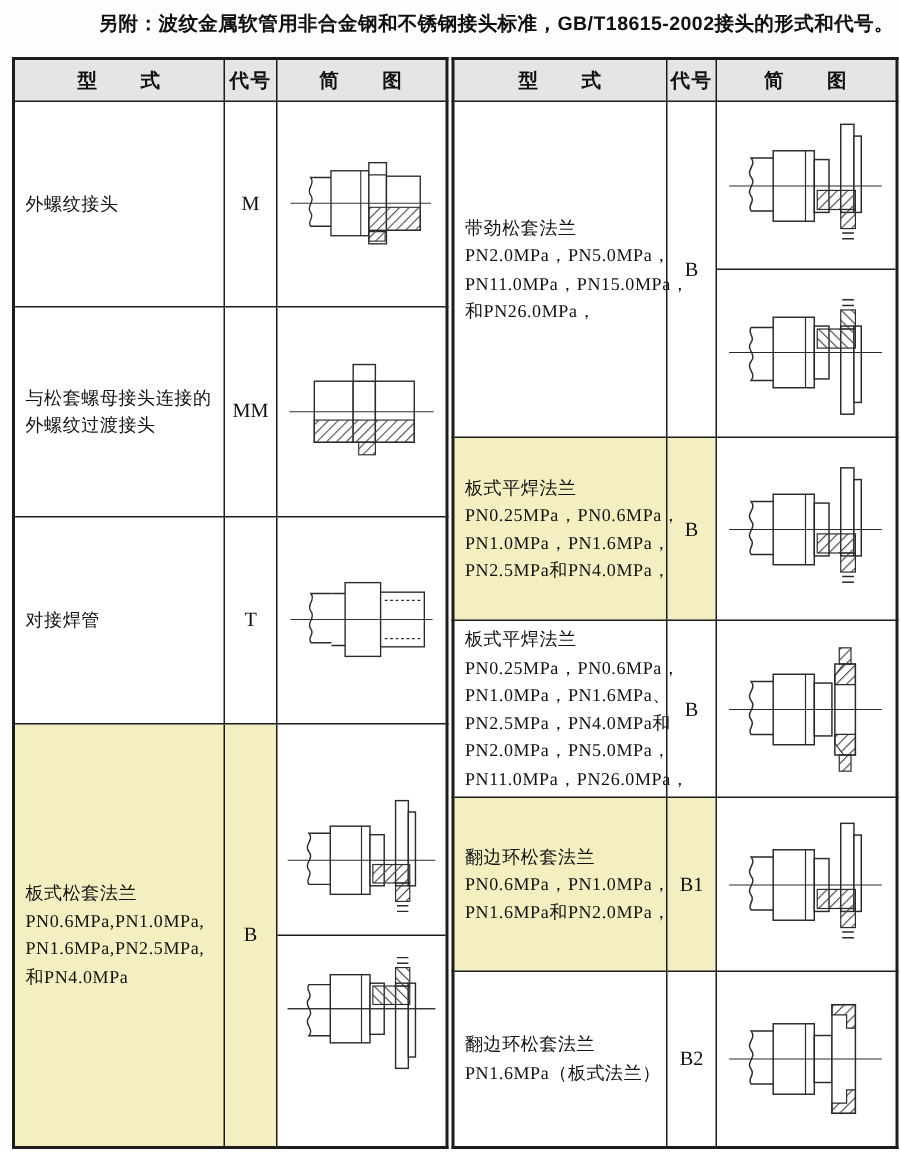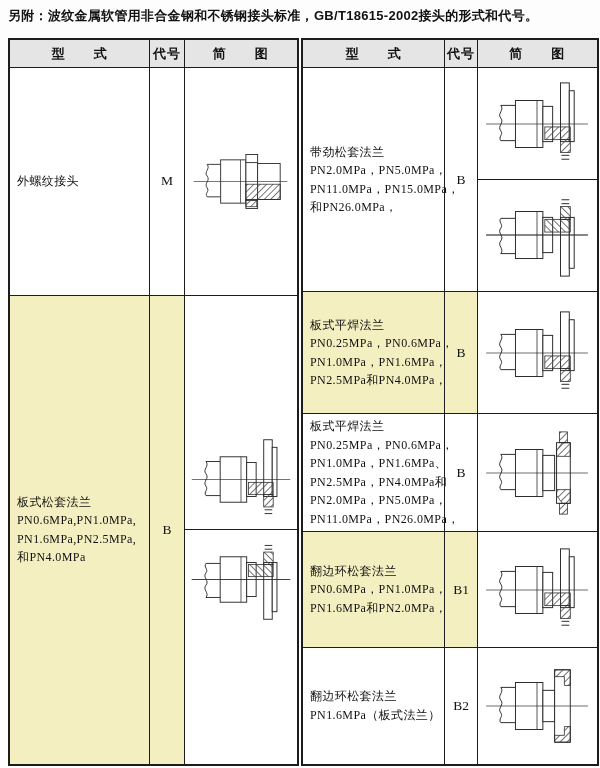--- a/index.html
+++ b/index.html
@@ -3,21 +3,21 @@
 <meta charset="utf-8">
 <style>
   html,body{margin:0;padding:0;}
   body{
     width:600px;height:768px;background:#fdfdfd;position:relative;overflow:hidden;
     font-family:"Liberation Serif","DejaVu Serif",serif;color:#111;
   }
   .title{
     position:absolute;top:7px;left:8px;width:588px;
     font-family:"Liberation Sans","DejaVu Sans",sans-serif;
-    font-weight:bold;font-size:13px;letter-spacing:0.3px;white-space:nowrap;
+    font-weight:bold;font-size:13px;letter-spacing:0.3px;white-space:nowrap;text-align:right;
   }
   .tables{position:absolute;top:38px;left:8px;display:flex;gap:2px;}
   table{border-collapse:collapse;table-layout:fixed;background:#fff;border:2px solid #1c1c1c;}
   th,td{border:1px solid #1c1c1c;padding:0;vertical-align:middle;}
   th{
     height:27px;background:#e5e5e5;font-weight:bold;font-size:13px;
     letter-spacing:1px;text-align:center;
   }
   td.type{font-size:12px;padding:3px 5px 3px 7px;line-height:18.5px;letter-spacing:0.4px;}
   td.type div{white-space:nowrap;}
@@ -76,20 +76,64 @@
                     <line x1="62" y1="68" x2="75" y2="68" stroke="#2a2a2a" stroke-width="1" fill="none"></line>
                     <rect x="75" y="27" width="25" height="40" stroke="#2a2a2a" stroke-width="1" fill="#fff"></rect>
                     <rect x="62" y="50" width="38" height="17" stroke="#2a2a2a" stroke-width="0.8" fill="url(#hatch)"></rect>
                     <rect x="62" y="67" width="12" height="8" stroke="#2a2a2a" stroke-width="0.8" fill="url(#hatch)"></rect>
                     <line x1="4" y1="47" x2="108" y2="47" stroke="#2a2a2a" stroke-width="0.7"></line>
                   </svg>
                 </div>
               </div>
             </td>
           </tr>
+          <tr style="height: 99px;">
+            <td class="type">
+              <div>与松套螺母接头连接的</div>
+              <div>外螺纹过渡接头</div>
+            </td>
+            <td class="code">MM</td>
+            <td class="diag">
+              <div class="diagstack" style="height: 97px;">
+                <div class="dwrap">
+                  <svg viewBox="0 0 112 94" width="104" height="87" preserveAspectRatio="xMidYMid meet">
+                    <rect x="22" y="25" width="28" height="44" stroke="#2a2a2a" stroke-width="1" fill="#fff"></rect>
+                    <rect x="50" y="13" width="16" height="56" stroke="#2a2a2a" stroke-width="1" fill="#fff"></rect>
+                    <line x1="50" y1="25" x2="66" y2="25" stroke="#2a2a2a" stroke-width="1" fill="none"></line>
+                    <rect x="66" y="25" width="28" height="44" stroke="#2a2a2a" stroke-width="1" fill="#fff"></rect>
+                    <rect x="22" y="53" width="72" height="16" stroke="#2a2a2a" stroke-width="0.8" fill="url(#hatch)"></rect>
+                    <rect x="54" y="69" width="12" height="9" stroke="#2a2a2a" stroke-width="0.8" fill="url(#hatch)"></rect>
+                    <line x1="4" y1="47" x2="108" y2="47" stroke="#2a2a2a" stroke-width="0.7"></line>
+                  </svg>
+                </div>
+              </div>
+            </td>
+          </tr>
+          <tr style="height: 98px;">
+            <td class="type">
+              <div>对接焊管</div>
+            </td>
+            <td class="code">T</td>
+            <td class="diag">
+              <div class="diagstack" style="height: 96px;">
+                <div class="dwrap">
+                  <svg viewBox="0 0 112 94" width="102" height="86" preserveAspectRatio="xMidYMid meet">
+                    <path d="M34,28 H19 c4,5 -4,8 0,13 c4,5 -4,8 0,13 c3,4 -3,6 0,10 H34" stroke="#2a2a2a" stroke-width="1" fill="none"></path>
+                    <line x1="34" y1="28" x2="44" y2="28" stroke="#2a2a2a" stroke-width="1" fill="none"></line>
+                    <line x1="34" y1="66" x2="44" y2="66" stroke="#2a2a2a" stroke-width="1" fill="none"></line>
+                    <rect x="44" y="20" width="26" height="54" stroke="#2a2a2a" stroke-width="1" fill="#fff"></rect>
+                    <rect x="70" y="27" width="32" height="40" stroke="#2a2a2a" stroke-width="1" fill="#fff"></rect>
+                    <line x1="73" y1="33" x2="99" y2="33" stroke="#2a2a2a" stroke-width="0.8" stroke-dasharray="2 2"></line>
+                    <line x1="73" y1="61" x2="99" y2="61" stroke="#2a2a2a" stroke-width="0.8" stroke-dasharray="2 2"></line>
+                    <line x1="4" y1="47" x2="108" y2="47" stroke="#2a2a2a" stroke-width="0.7"></line>
+                  </svg>
+                </div>
+              </div>
+            </td>
+          </tr>
           <tr class="hl" style="height: 200px; margin-top: 46px;">
             <td class="type">
               <div>板式松套法兰</div>
               <div>PN0.6MPa,PN1.0MPa,</div>
               <div>PN1.6MPa,PN2.5MPa,</div>
               <div>和PN4.0MPa</div>
             </td>
             <td class="code">B</td>
             <td class="diag">
               <div class="diagstack" style="height: 198px;">

